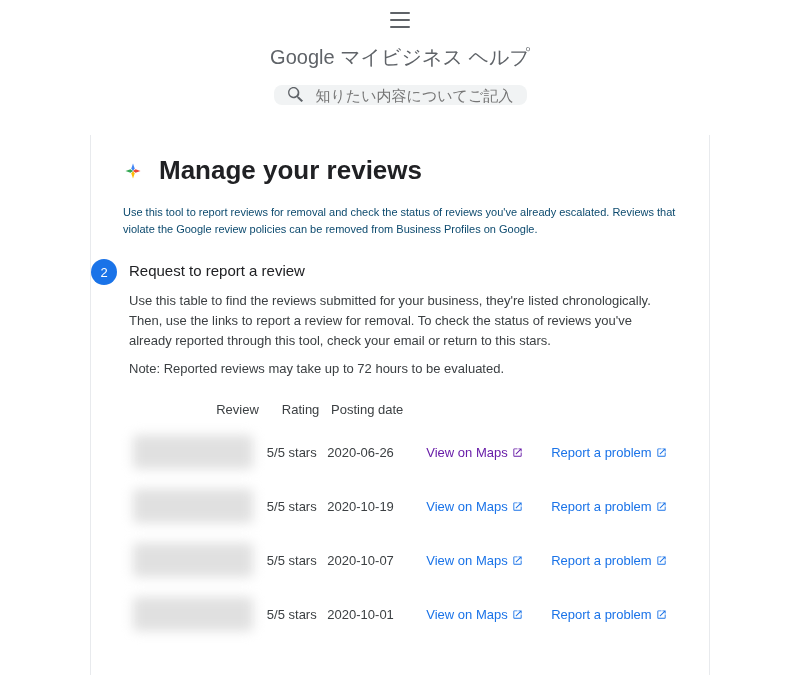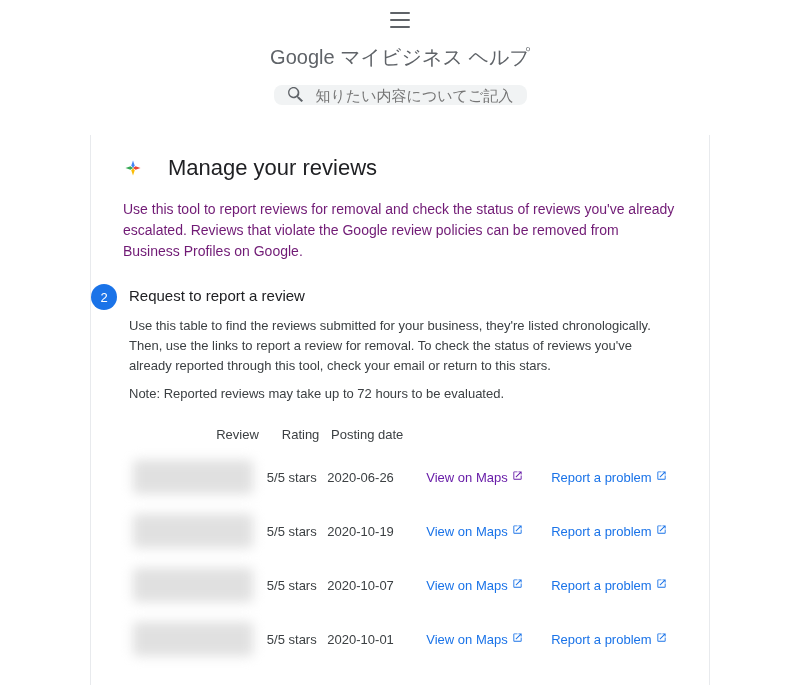--- a/index.html
+++ b/index.html
@@ -12,40 +12,40 @@
     .search-wrap { flex: 1; display: flex; align-items: center; background: #f1f3f4; border-radius: 8px; height: 42px; padding: 0 12px; gap: 10px; }
     .search-wrap svg { width: 20px; height: 20px; fill: #5f6368; }
     .search-input { flex: 1; border: none; background: transparent; font-size: 15px; color: #5f6368; outline: none; }
     .search-input::placeholder { color: #757575; }
 
     .page { display: flex; justify-content: center; padding: 20px 0 30px; }
     .panel { width: 620px; border-left: 1px solid #e8eaed; border-right: 1px solid #e8eaed; padding: 20px 32px 20px 32px; }
 
     .title-row { display: flex; align-items: center; gap: 16px; margin-bottom: 18px; }
     .brand-icon { width: 20px; height: 20px; }
-    .page-title { font-size: 22px; font-weight: 400; color: #202124; margin-left: 9px; }
-    .intro { font-size: 14px; color: #701a75; line-height: 1.5; margin-bottom: 16px; }
+    .page-title { font-size: 26px; font-weight: 700; color: #202124; }
+    .intro { font-size: 11px; color: #0c4a6e; line-height: 1.5; margin-bottom: 16px; }
 
     .steps { position: relative; }
     .step-badge { position: absolute; left: -38px; width: 26px; height: 26px; border-radius: 50%; background: #1a73e8; display: flex; align-items: center; justify-content: center; }
     .step-badge svg { width: 14px; height: 14px; fill: #fff; }
     .step-badge span { color: #fff; font-size: 13px; font-weight: 500; }
     .connector { position: absolute; left: -25px; top: 26px; width: 1px; height: 34px; background: #dadce0; }
 
     .step { position: relative; margin-bottom: 14px; }
     .step-title { font-size: 15px; color: #202124; padding-top: 3px; }
 
     .step-body { font-size: 13px; color: #3c4043; line-height: 1.55; margin: 12px 0 4px; }
     .note { font-size: 13px; color: #3c4043; margin: 10px 0 18px; }
 
     table { width: 100%; border-collapse: collapse; font-size: 13px; }
     th { text-align: right; font-weight: 400; color: #3c4043; padding: 8px 4px; }
     td { padding: 10px 4px; vertical-align: middle; color: #3c4043; }
     .blur { width: 120px; height: 34px; background: #e0e0e0; filter: blur(6px); border-radius: 4px; }
-    .link { color: #1a73e8; text-decoration: none; cursor: pointer; display: inline-flex; gap: 4px; margin-left: 15px; }
+    .link { color: #1a73e8; text-decoration: none; cursor: pointer; display: inline-flex; align-items: center; gap: 4px; margin-left: 15px; }
     .link.visited { color: #681da8; }
     .ext-icon { width: 11px; height: 11px; fill: currentColor; }
     .view-col { white-space: nowrap; }
     .report-col { white-space: nowrap; }
   </style>
 </head>
 <body>
 
 <div class="header">
   <div class="hamburger">

